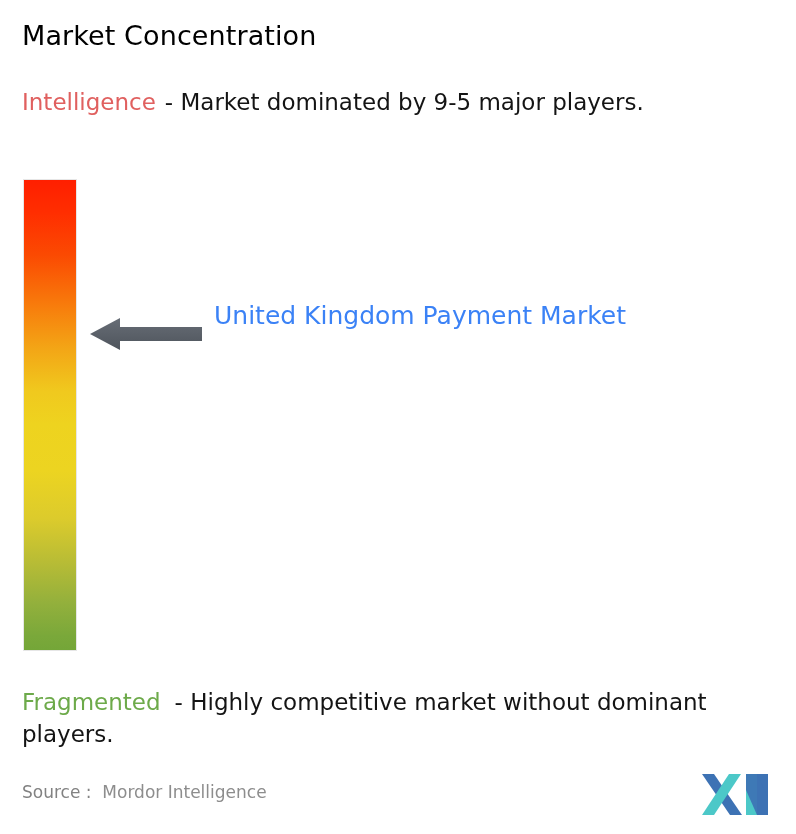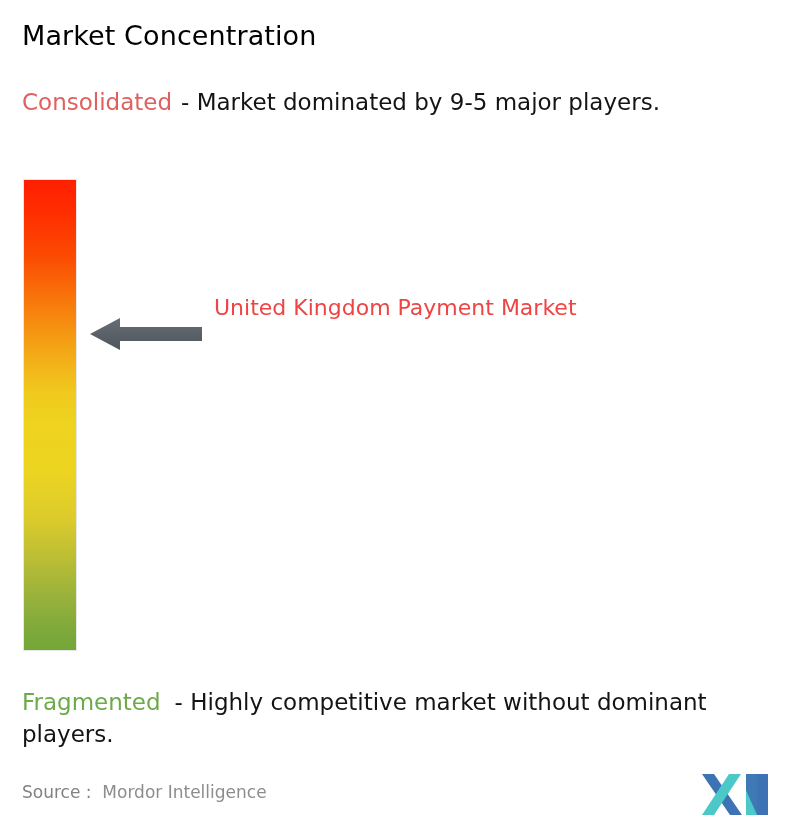--- a/index.html
+++ b/index.html
@@ -78,25 +78,25 @@
     left: 90px;
     top: 313px;
     width: 112px;
     height: 42px;
   }
 
   
   #pointer-label {
     position: absolute;
     left: 214px;
-    top: 292px;
+    top: 300px;
     width: 420px;
-    font-size: 22px;
+    font-size: 25px;
     line-height: 31px;
-    color: #ef4444;
+    color: #3b82f6;
   }
 
   
   #legend-fragmented {
     position: absolute;
     left: 22px;
     top: 686px;
     width: 760px;
     font-size: 23px;
     line-height: 32px;
@@ -129,21 +129,21 @@
     top: 770px;
     width: 66px;
     height: 45px;
   }
 </style>
 </head>
 <body>
 
 <div id="chart-title">Market Concentration</div>
 
-<div id="legend-consolidated"><span class="term">Consolidated</span><span class="sep"></span><span>-</span>&nbsp;<span>Market dominated by 9-5 major players.</span></div>
+<div id="legend-consolidated"><span class="term">Intelligence</span><span class="sep"></span><span>-</span>&nbsp;<span>Market dominated by 9-5 major players.</span></div>
 
 <div id="concentration-bar"></div>
 
 <div id="pointer-arrow">
   <svg width="112" height="42" viewBox="0 0 112 42" xmlns="http://www.w3.org/2000/svg">
     <defs>
       <linearGradient id="arrowGrad" x1="0" y1="0" x2="0" y2="1">
         <stop offset="0%" stop-color="#676d76"></stop>
         <stop offset="50%" stop-color="#5b6169"></stop>
         <stop offset="100%" stop-color="#4e545c"></stop>

